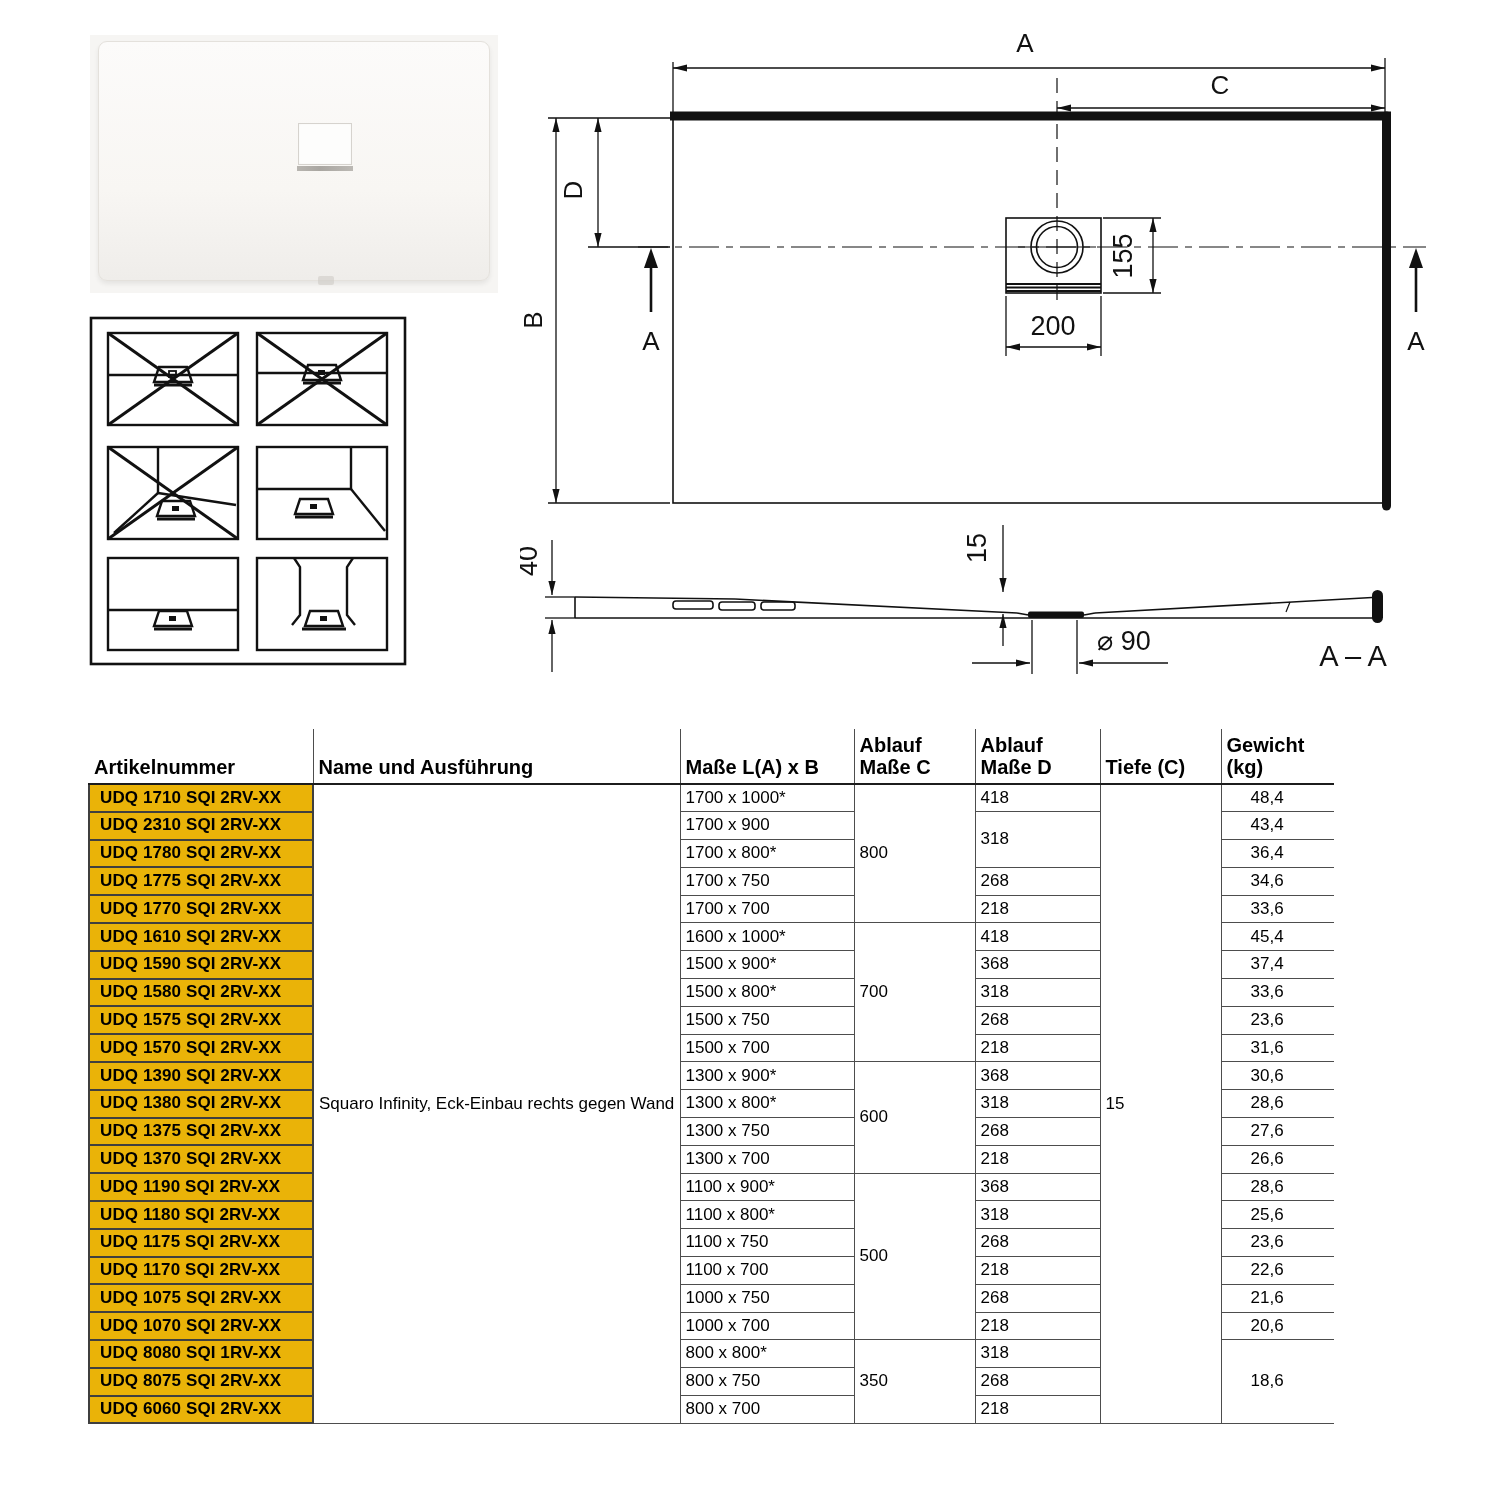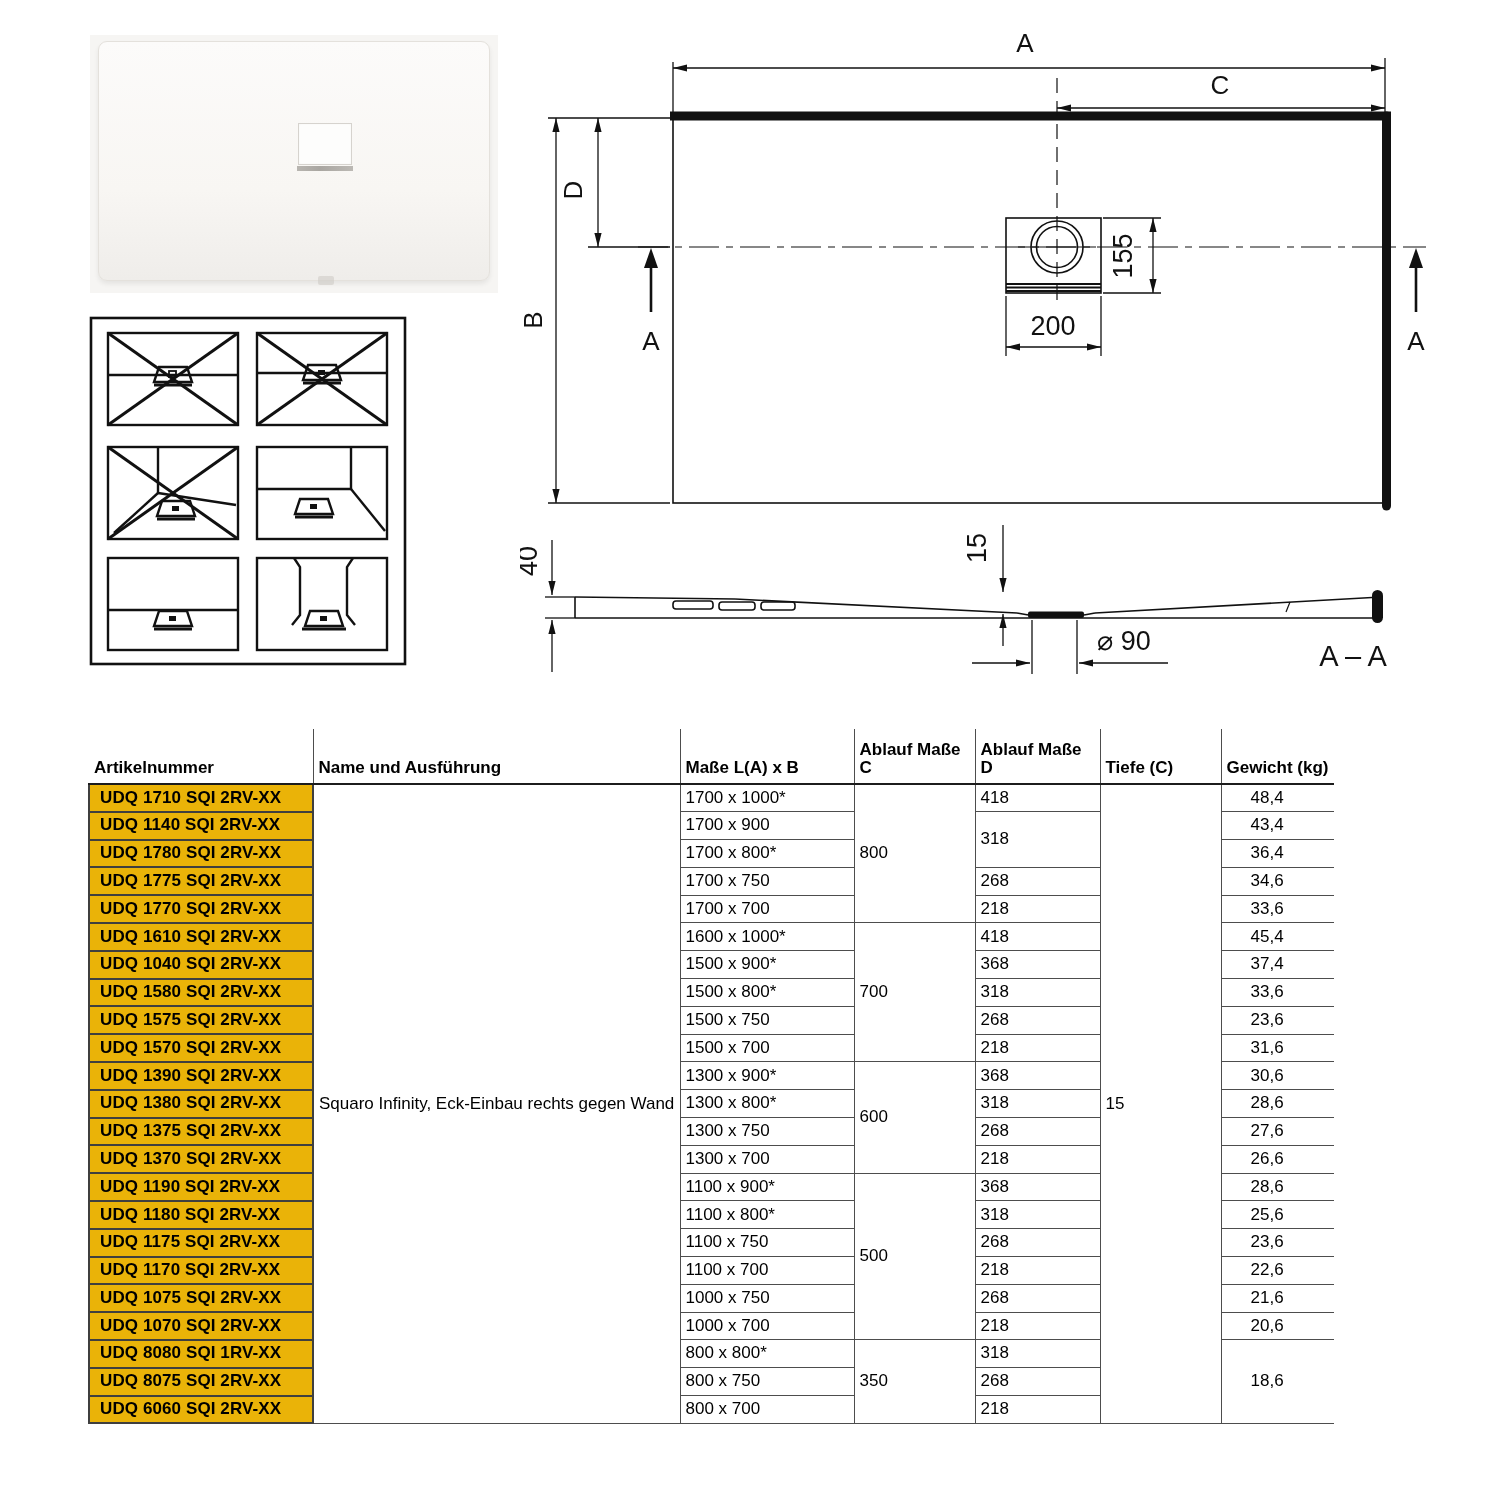--- a/index.html
+++ b/index.html
@@ -24,21 +24,21 @@
   svg text{font-family:"Liberation Sans",sans-serif;fill:#111;}
   .dimtxt{font-size:27px;}
   .dimletter{font-size:26px;}
   .sect{font-size:29px;}
 
   
   #tablewrap{position:absolute;left:88px;top:729px;}
   table#spec-table{border-collapse:collapse;table-layout:fixed;width:1245px;
     font-size:17px;line-height:1.1;border-bottom:1px solid #4d4d4d;}
   #spec-table th{font-weight:bold;text-align:left;vertical-align:bottom;
-    border-bottom:2px solid #1c1c1c;padding:2px 4px 5px 5px;height:47px;font-size:17px;}
+    border-bottom:2px solid #1c1c1c;padding:2px 4px 5px 5px;height:47px;font-size:20px;}
   #spec-table th.bl{border-left:1px solid #4d4d4d;}
   #spec-table td{height:25.8px;padding:0 5px;vertical-align:middle;}
   #spec-table td.art{background:#eab308;border:2px solid #3f3f3f;font-weight:bold;padding-left:10px;letter-spacing:.1px;}
   #spec-table td.name{border-left:1px solid #4d4d4d;border-right:1px solid #4d4d4d;margin-top:32px;}
   #spec-table td.masse{border-bottom:1px solid #4d4d4d;border-right:1px solid #4d4d4d;}
   #spec-table td.c{border-bottom:1px solid #4d4d4d;border-right:1px solid #4d4d4d;}
   #spec-table td.d{border-bottom:1px solid #4d4d4d;border-right:1px solid #4d4d4d;margin-left:48px;}
   #spec-table td.tiefe{border-right:1px solid #4d4d4d;}
   #spec-table td.gew{border-bottom:1px solid #4d4d4d;border-left:1px solid #4d4d4d;padding-left:29px;}
 </style>
@@ -262,21 +262,21 @@
           <tr>
             <td class="art">UDQ 1710 SQI 2RV-XX</td>
             <td class="name" rowspan="23">Squaro Infinity, Eck-Einbau rechts gegen Wand</td>
             <td class="masse">1700 x 1000*</td>
             <td class="c" rowspan="5">800</td>
             <td class="d">418</td>
             <td class="tiefe" rowspan="23">15</td>
             <td class="gew">48,4</td>
           </tr>
           <tr>
-            <td class="art">UDQ 1140 SQI 2RV-XX</td>
+            <td class="art">UDQ 2310 SQI 2RV-XX</td>
             <td class="masse">1700 x 900</td>
             <td class="d" rowspan="2">318</td>
             <td class="gew">43,4</td>
           </tr>
           <tr>
             <td class="art">UDQ 1780 SQI 2RV-XX</td>
             <td class="masse">1700 x 800*</td>
             <td class="gew">36,4</td>
           </tr>
           <tr>
@@ -292,21 +292,21 @@
             <td class="gew">33,6</td>
           </tr>
           <tr>
             <td class="art">UDQ 1610 SQI 2RV-XX</td>
             <td class="masse">1600 x 1000*</td>
             <td class="c" rowspan="5">700</td>
             <td class="d">418</td>
             <td class="gew">45,4</td>
           </tr>
           <tr>
-            <td class="art">UDQ 1040 SQI 2RV-XX</td>
+            <td class="art">UDQ 1590 SQI 2RV-XX</td>
             <td class="masse">1500 x 900*</td>
             <td class="d">368</td>
             <td class="gew">37,4</td>
           </tr>
           <tr>
             <td class="art">UDQ 1580 SQI 2RV-XX</td>
             <td class="masse">1500 x 800*</td>
             <td class="d">318</td>
             <td class="gew">33,6</td>
           </tr>

